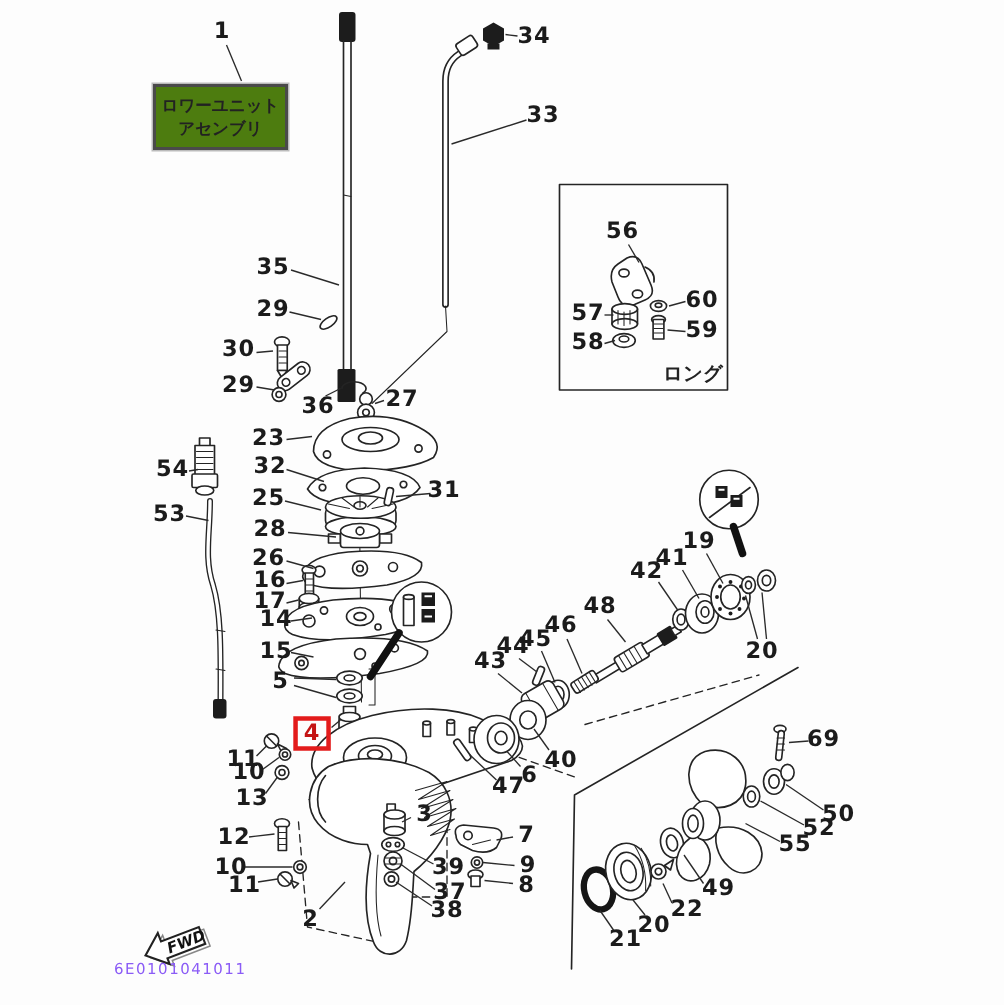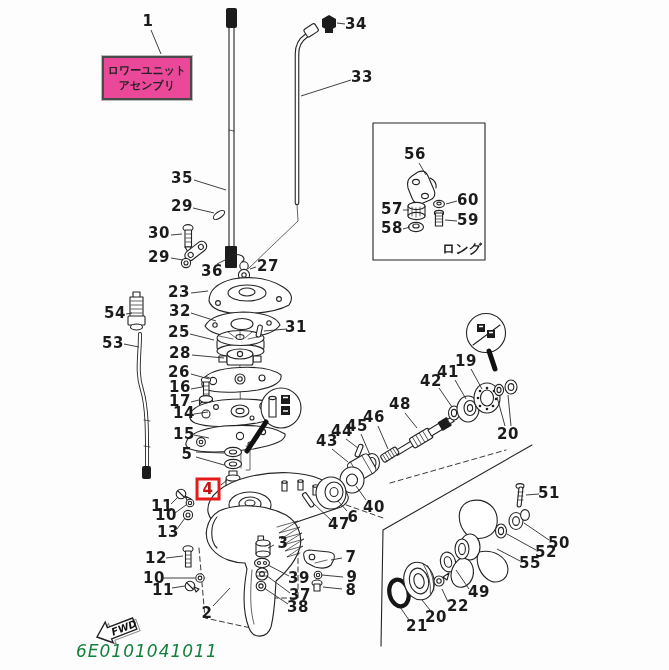--- a/index.html
+++ b/index.html
@@ -12,24 +12,24 @@
   .t{stroke-width:.7;}
   .dash{stroke-dasharray:5 3.5;stroke-width:.9;}
   .pipe{stroke:#242424;stroke-width:4.6;fill:none;stroke-linecap:round;}
   .pipein{stroke:#fff;stroke-width:2.4;fill:none;stroke-linecap:round;}
   #leader-layer line{stroke:#2a2a2a;stroke-width:.9;}
   .callout{position:absolute;transform:translate(-50%,-50%);font-weight:700;font-size:15px;
            letter-spacing:.5px;color:#1b1b1b;white-space:nowrap;line-height:1;cursor:default;}
   .callout.highlight{color:#c41414;border:3px solid #e31b1b;padding:1px 4px;background:rgba(255,255,255,.0);}
   .title-box{position:absolute;left:102px;top:56px;width:86px;height:40px;border:2px solid #4a4a4a;
              box-shadow:0 0 0 1px #bbb;display:flex;flex-direction:column;justify-content:center;
-             text-align:center;font-size:11px;font-weight:700;color:#222;line-height:15px;background:#ec4899;}
+             text-align:center;font-size:11px;font-weight:700;color:#222;line-height:15px;background:#4d7c0f;}
   .long-label{position:absolute;left:418px;top:240px;width:64px;text-align:right;font-size:13px;
               font-weight:700;color:#222;}
-  .part-number{position:absolute;left:76px;top:641px;font-size:17px;color:#15803d;letter-spacing:1px;font-style:italic;}
+  .part-number{position:absolute;left:76px;top:641px;font-size:10px;color:#8b5cf6;letter-spacing:1px;}
 </style>
 </head>
 <body>
 
 <svg id="art-layer" width="669" height="670" viewBox="0 0 669 670">
 
   <g>
     <rect class="d" x="226" y="8" width="11" height="20" rx="2"></rect>
     <line class="s" x1="229" y1="27" x2="229" y2="248"></line>
     <line class="s" x1="234" y1="27" x2="234" y2="248"></line>
@@ -524,21 +524,21 @@
     <div class="callout" style="left: 448px; top: 372px;">41</div>
     <div class="callout" style="left: 431px; top: 381px;">42</div>
     <div class="callout" style="left: 327px; top: 441px;">43</div>
     <div class="callout" style="left: 342px; top: 431px;">44</div>
     <div class="callout" style="left: 357px; top: 426px;">45</div>
     <div class="callout" style="left: 374px; top: 417px;">46</div>
     <div class="callout" style="left: 339px; top: 524px;">47</div>
     <div class="callout" style="left: 400px; top: 404px;">48</div>
     <div class="callout" style="left: 479px; top: 592px;">49</div>
     <div class="callout" style="left: 559px; top: 543px;">50</div>
-    <div class="callout" style="left: 549px; top: 493px;">51</div>
+    <div class="callout" style="left: 549px; top: 493px;">69</div>
     <div class="callout" style="left: 546px; top: 552px;">52</div>
     <div class="callout" style="left: 113px; top: 343px;">53</div>
     <div class="callout" style="left: 115px; top: 313px;">54</div>
     <div class="callout" style="left: 530px; top: 563px;">55</div>
     <div class="callout" style="left: 415px; top: 154px;">56</div>
     <div class="callout" style="left: 392px; top: 209px;">57</div>
     <div class="callout" style="left: 392px; top: 228px;">58</div>
     <div class="callout" style="left: 468px; top: 220px;">59</div>
     <div class="callout" style="left: 468px; top: 200px;">60</div>
   </div>

